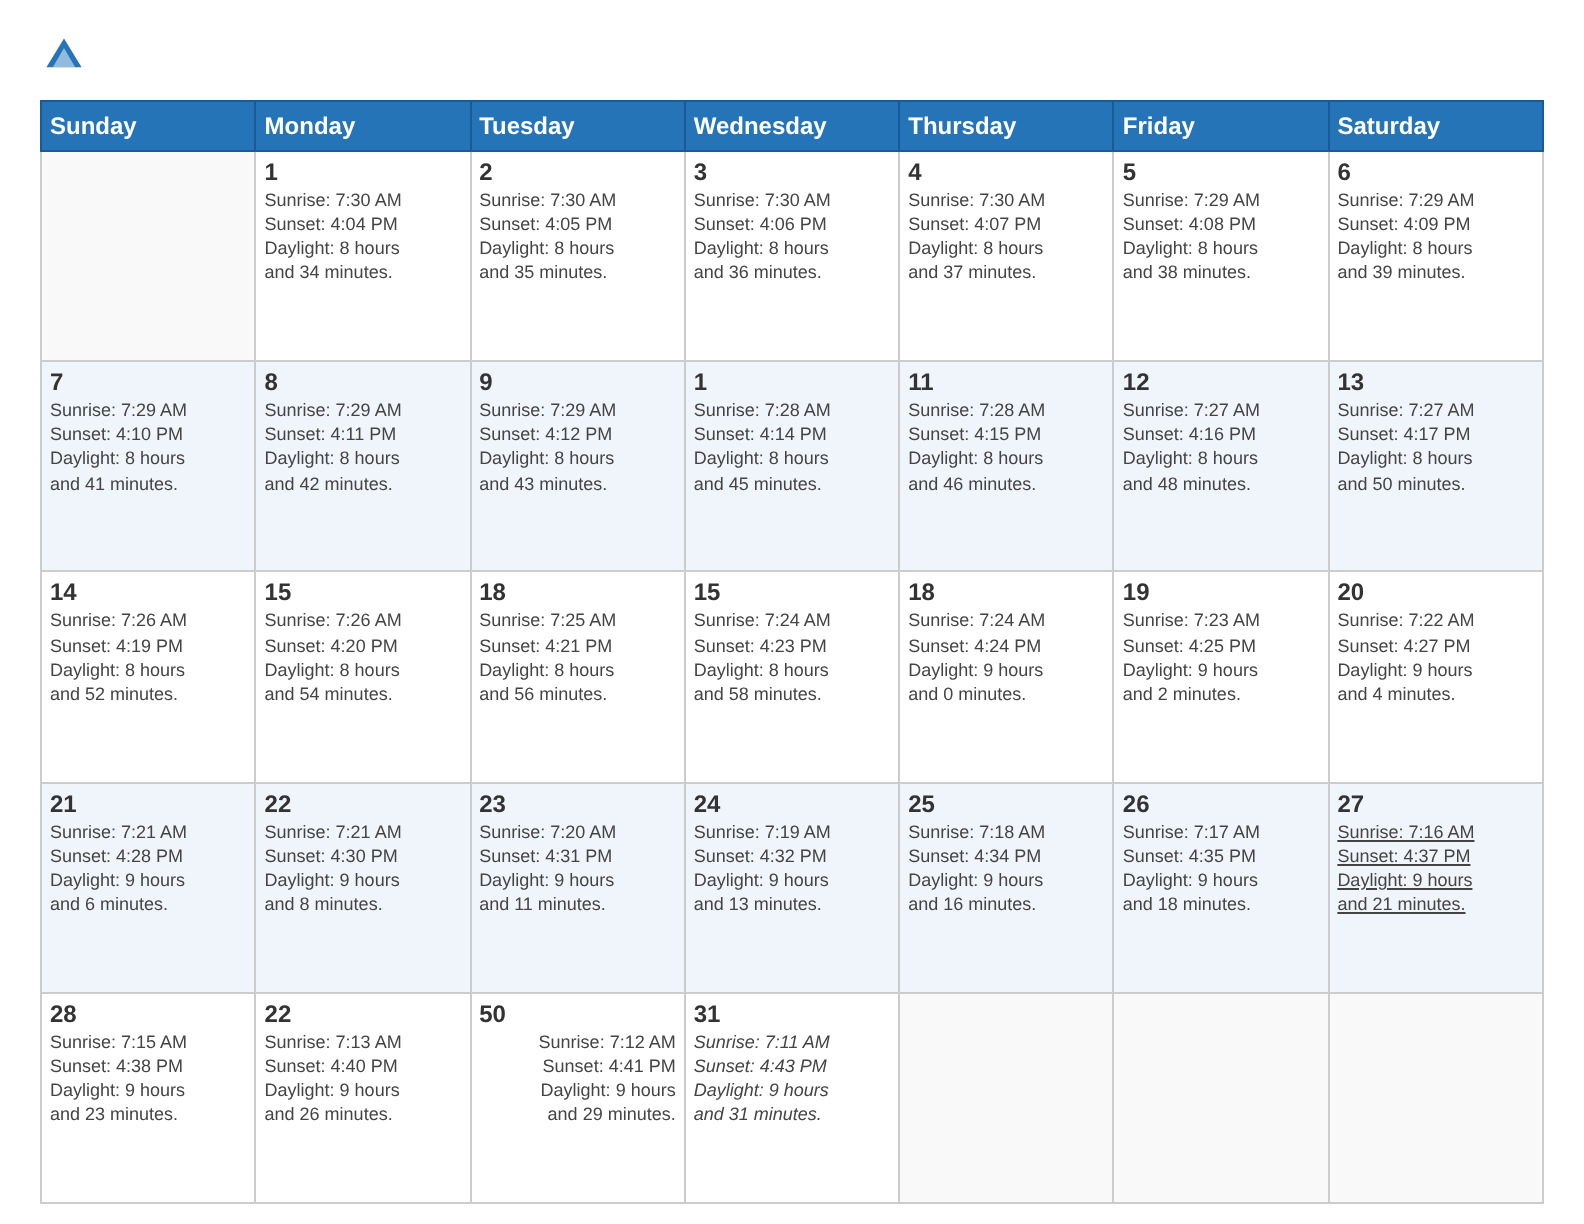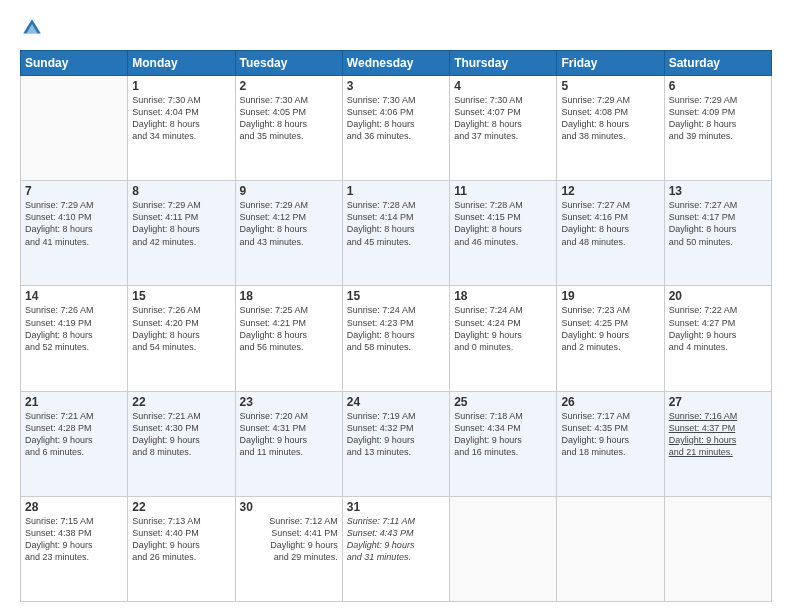--- a/index.html
+++ b/index.html
@@ -343,21 +343,21 @@
 and 23 minutes.</div>
           </td>
           <td>
             <span class="day-number">22</span>
             <div class="day-info" style="white-space: pre-line;">Sunrise: 7:13 AM
 Sunset: 4:40 PM
 Daylight: 9 hours
 and 26 minutes.</div>
           </td>
           <td>
-            <span class="day-number">30</span>
+            <span class="day-number">50</span>
             <div class="day-info" style="white-space: pre-line; text-align: right;">Sunrise: 7:12 AM
 Sunset: 4:41 PM
 Daylight: 9 hours
 and 29 minutes.</div>
           </td>
           <td>
             <span class="day-number">31</span>
             <div class="day-info" style="white-space: pre-line; font-style: italic;">Sunrise: 7:11 AM
 Sunset: 4:43 PM
 Daylight: 9 hours

